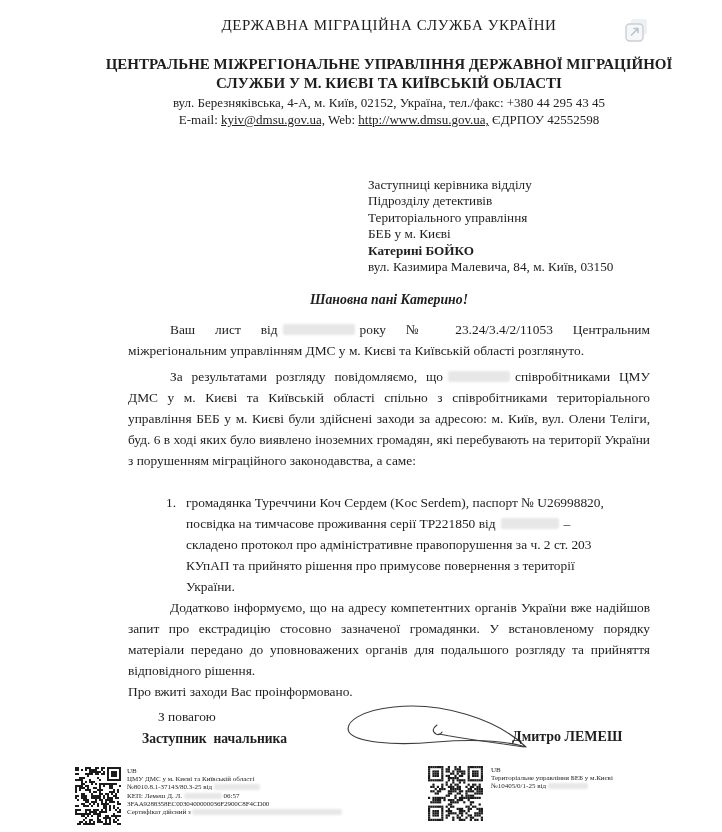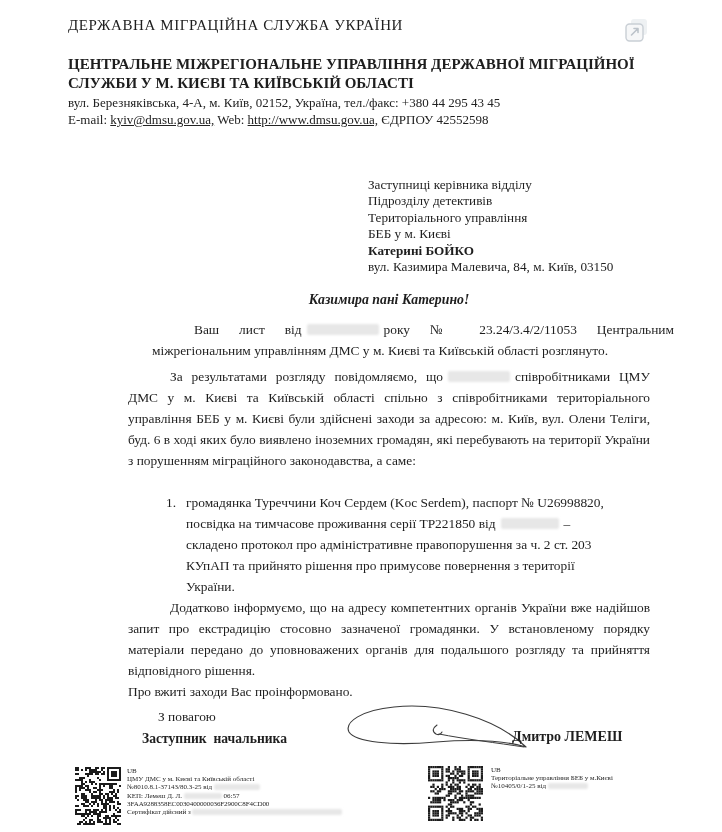--- a/index.html
+++ b/index.html
@@ -2,21 +2,21 @@
 <html><head>
 <meta charset="utf-8">
 <style>
   html,body{margin:0;padding:0;background:#ffffff;}
   .sheet{
     position:relative;width:722px;height:832px;background:#ffffff;overflow:hidden;
     font-family:"Liberation Serif","DejaVu Serif",serif;color:#1e1e1e;
     filter:blur(0.24px);
   }
   
-  .hdr{position:absolute;left:68px;top:16px;width:610px;}
+  .hdr{position:absolute;left:84px;top:16px;width:610px;text-align:center;}
   .hdr .h1{font-size:15px;letter-spacing:0.6px;line-height:19px;}
   .hdr .h2{font-size:15px;font-weight:bold;line-height:19px;margin-top:20px;}
   .hdr .h3{font-size:15px;font-weight:bold;line-height:19px;}
   .hdr .contact{font-size:13px;line-height:15px;margin-top:2px;color:#222;}
   .hdr .contact a{color:#222;text-decoration:underline;}
   
   .expand-btn{position:absolute;left:623px;top:16px;width:28px;height:28px;cursor:pointer;}
   
   .refline{position:absolute;left:150px;top:138px;width:540px;font-size:12.5px;color:#333;
            display:flex;align-items:center;}
@@ -27,21 +27,21 @@
   .w46{width:46px;} .w38{width:38px;} .w150{width:150px;} .w40{width:40px;}
   .redact.inline{margin:0 5px;}
   
   .recipient{position:absolute;left:368px;top:177px;font-size:13.2px;line-height:16.4px;}
   .recipient .name{font-weight:bold;}
   
   .salutation{position:absolute;left:128px;top:292px;width:522px;text-align:center;
               font-weight:bold;font-style:italic;font-size:13.8px;}
   .para{position:absolute;left:128px;width:522px;font-size:13.4px;line-height:21px;
         text-align:justify;text-indent:42px;margin:0;}
-  .p1{top:319px;margin-left:24px;} .p2{top:366px;} .p3{top:597px;}
+  .p1{top:319px;} .p2{top:366px;} .p3{top:597px;}
   .listitem{position:absolute;left:166px;top:492px;width:458px;font-size:13.4px;line-height:21px;
             display:flex;}
   .listitem .no{width:20px;flex:none;}
   .closing{position:absolute;left:128px;top:684px;font-size:13.4px;}
   
   .sig-respect{position:absolute;left:158px;top:709px;font-size:13.4px;}
   .sig-title{position:absolute;left:142px;top:731px;font-size:13.6px;font-weight:bold;white-space:pre;}
   .sig-name{position:absolute;left:512px;top:729px;font-size:14px;font-weight:bold;}
   .sig-svg{position:absolute;left:340px;top:696px;}
   
@@ -75,21 +75,21 @@
 
   <div class="recipient">
     <div>Заступниці керівника відділу</div>
     <div>Підрозділу детективів</div>
     <div>Територіального управління</div>
     <div>БЕБ у м. Києві</div>
     <div class="name">Катерині БОЙКО</div>
     <div>вул. Казимира Малевича, 84, м. Київ, 03150</div>
   </div>
 
-  <div class="salutation">Казимира пані Катерино!</div>
+  <div class="salutation">Шановна пані Катерино!</div>
 
   <p class="para p1"><span>Ваш лист від</span><span class="redact inline r-h11 w72"></span><span>року № 23.24/3.4/2/11053 Центральним міжрегіональним управлінням ДМС у м. Києві та Київській області розглянуто.</span></p>
 
   <p class="para p2"><span>За результатами розгляду повідомляємо, що</span><span class="redact inline r-h11 w62"></span><span>співробітниками ЦМУ ДМС у м. Києві та Київській області спільно з співробітниками територіального управління БЕБ у м. Києві були здійснені заходи за адресою: м. Київ, вул. Олени Теліги, буд. 6 в ході яких було виявлено іноземних громадян, які перебувають на території України з порушенням міграційного законодавства, а саме:</span></p>
 
   <div class="listitem">
     <span class="no">1.</span>
     <span><span>громадянка Туреччини Коч Сердем (Koc Serdem), паспорт № U26998820, посвідка на тимчасове проживання серії ТР221850 від</span><span class="redact inline r-h11 w58"></span><span>– складено протокол про адміністративне правопорушення за ч. 2 ст. 203 КУпАП та прийнято рішення про примусове повернення з території України.</span></span>
   </div>
 

